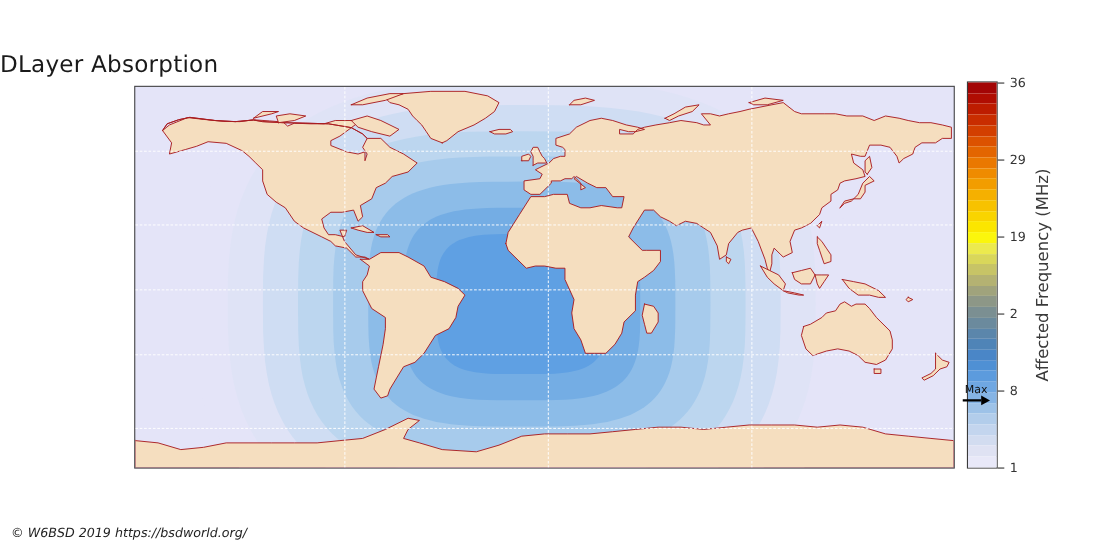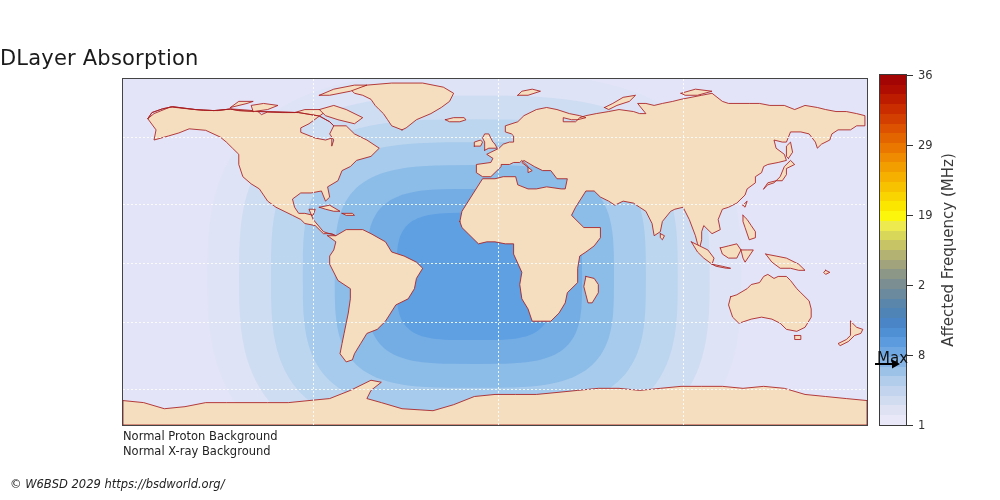--- a/index.html
+++ b/index.html
@@ -53,21 +53,21 @@
   .cbar-ticklabel{position:absolute;left:11px;font-size:11.5px;color:#333;
      transform:translateY(-50%);font-family:"DejaVu Sans", sans-serif;}
   .cbar-axlabel{
      position:absolute;left:936px;top:74px;height:352px;width:352px;
      transform-origin:0 0;transform:rotate(-90deg) translate(-352px,0);
      text-align:center;font-size:15px;color:#3a3a3a;line-height:24px;
      font-family:"DejaVu Sans", sans-serif;
   }
   
   .max-marker{position:absolute;left:855px;top:350px;width:48px;height:20px;}
-  .max-marker .mlabel{position:absolute;left:22px;top:-1px;font-size:15px;color:#111;
+  .max-marker .mlabel{position:absolute;left:22px;top:-1px;font-size:10px;color:#111;
      font-family:"DejaVu Sans", sans-serif;}
   .max-marker svg{position:absolute;left:20px;top:9px;}
 
   
   .note-left{position:absolute;left:123px;top:429px;font-size:11.5px;color:#222;line-height:15px;}
   .stamp-right{position:absolute;left:600px;top:434px;width:268px;text-align:right;
      font-size:11.5px;color:#222;}
   .copyright{position:absolute;left:10px;top:477px;font-size:11.5px;color:#222;
      font-style:italic;font-family:"DejaVu Sans", sans-serif;}
 </style>
@@ -202,20 +202,16 @@
   <div class="cbar-axlabel">Affected Frequency (MHz)</div>
 
   <div class="max-marker">
     <span class="mlabel">Max</span>
     <svg width="26" height="10" viewBox="0 0 26 10">
       <line x1="0" y1="5" x2="17" y2="5" stroke="#000" stroke-width="2"></line>
       <polygon points="17,0.5 25,5 17,9.5" fill="#000"></polygon>
     </svg>
   </div>
 
-  <div class="note-left">
-    <div>Normal Proton Background</div>
-    <div>Normal X-ray Background</div>
-  </div>
-
-
-  <div class="copyright">© W6BSD 2029 https://bsdworld.org/</div>
+
+
+  <div class="copyright">© W6BSD 2019 https://bsdworld.org/</div>
 </div>
 
 </body></html>

